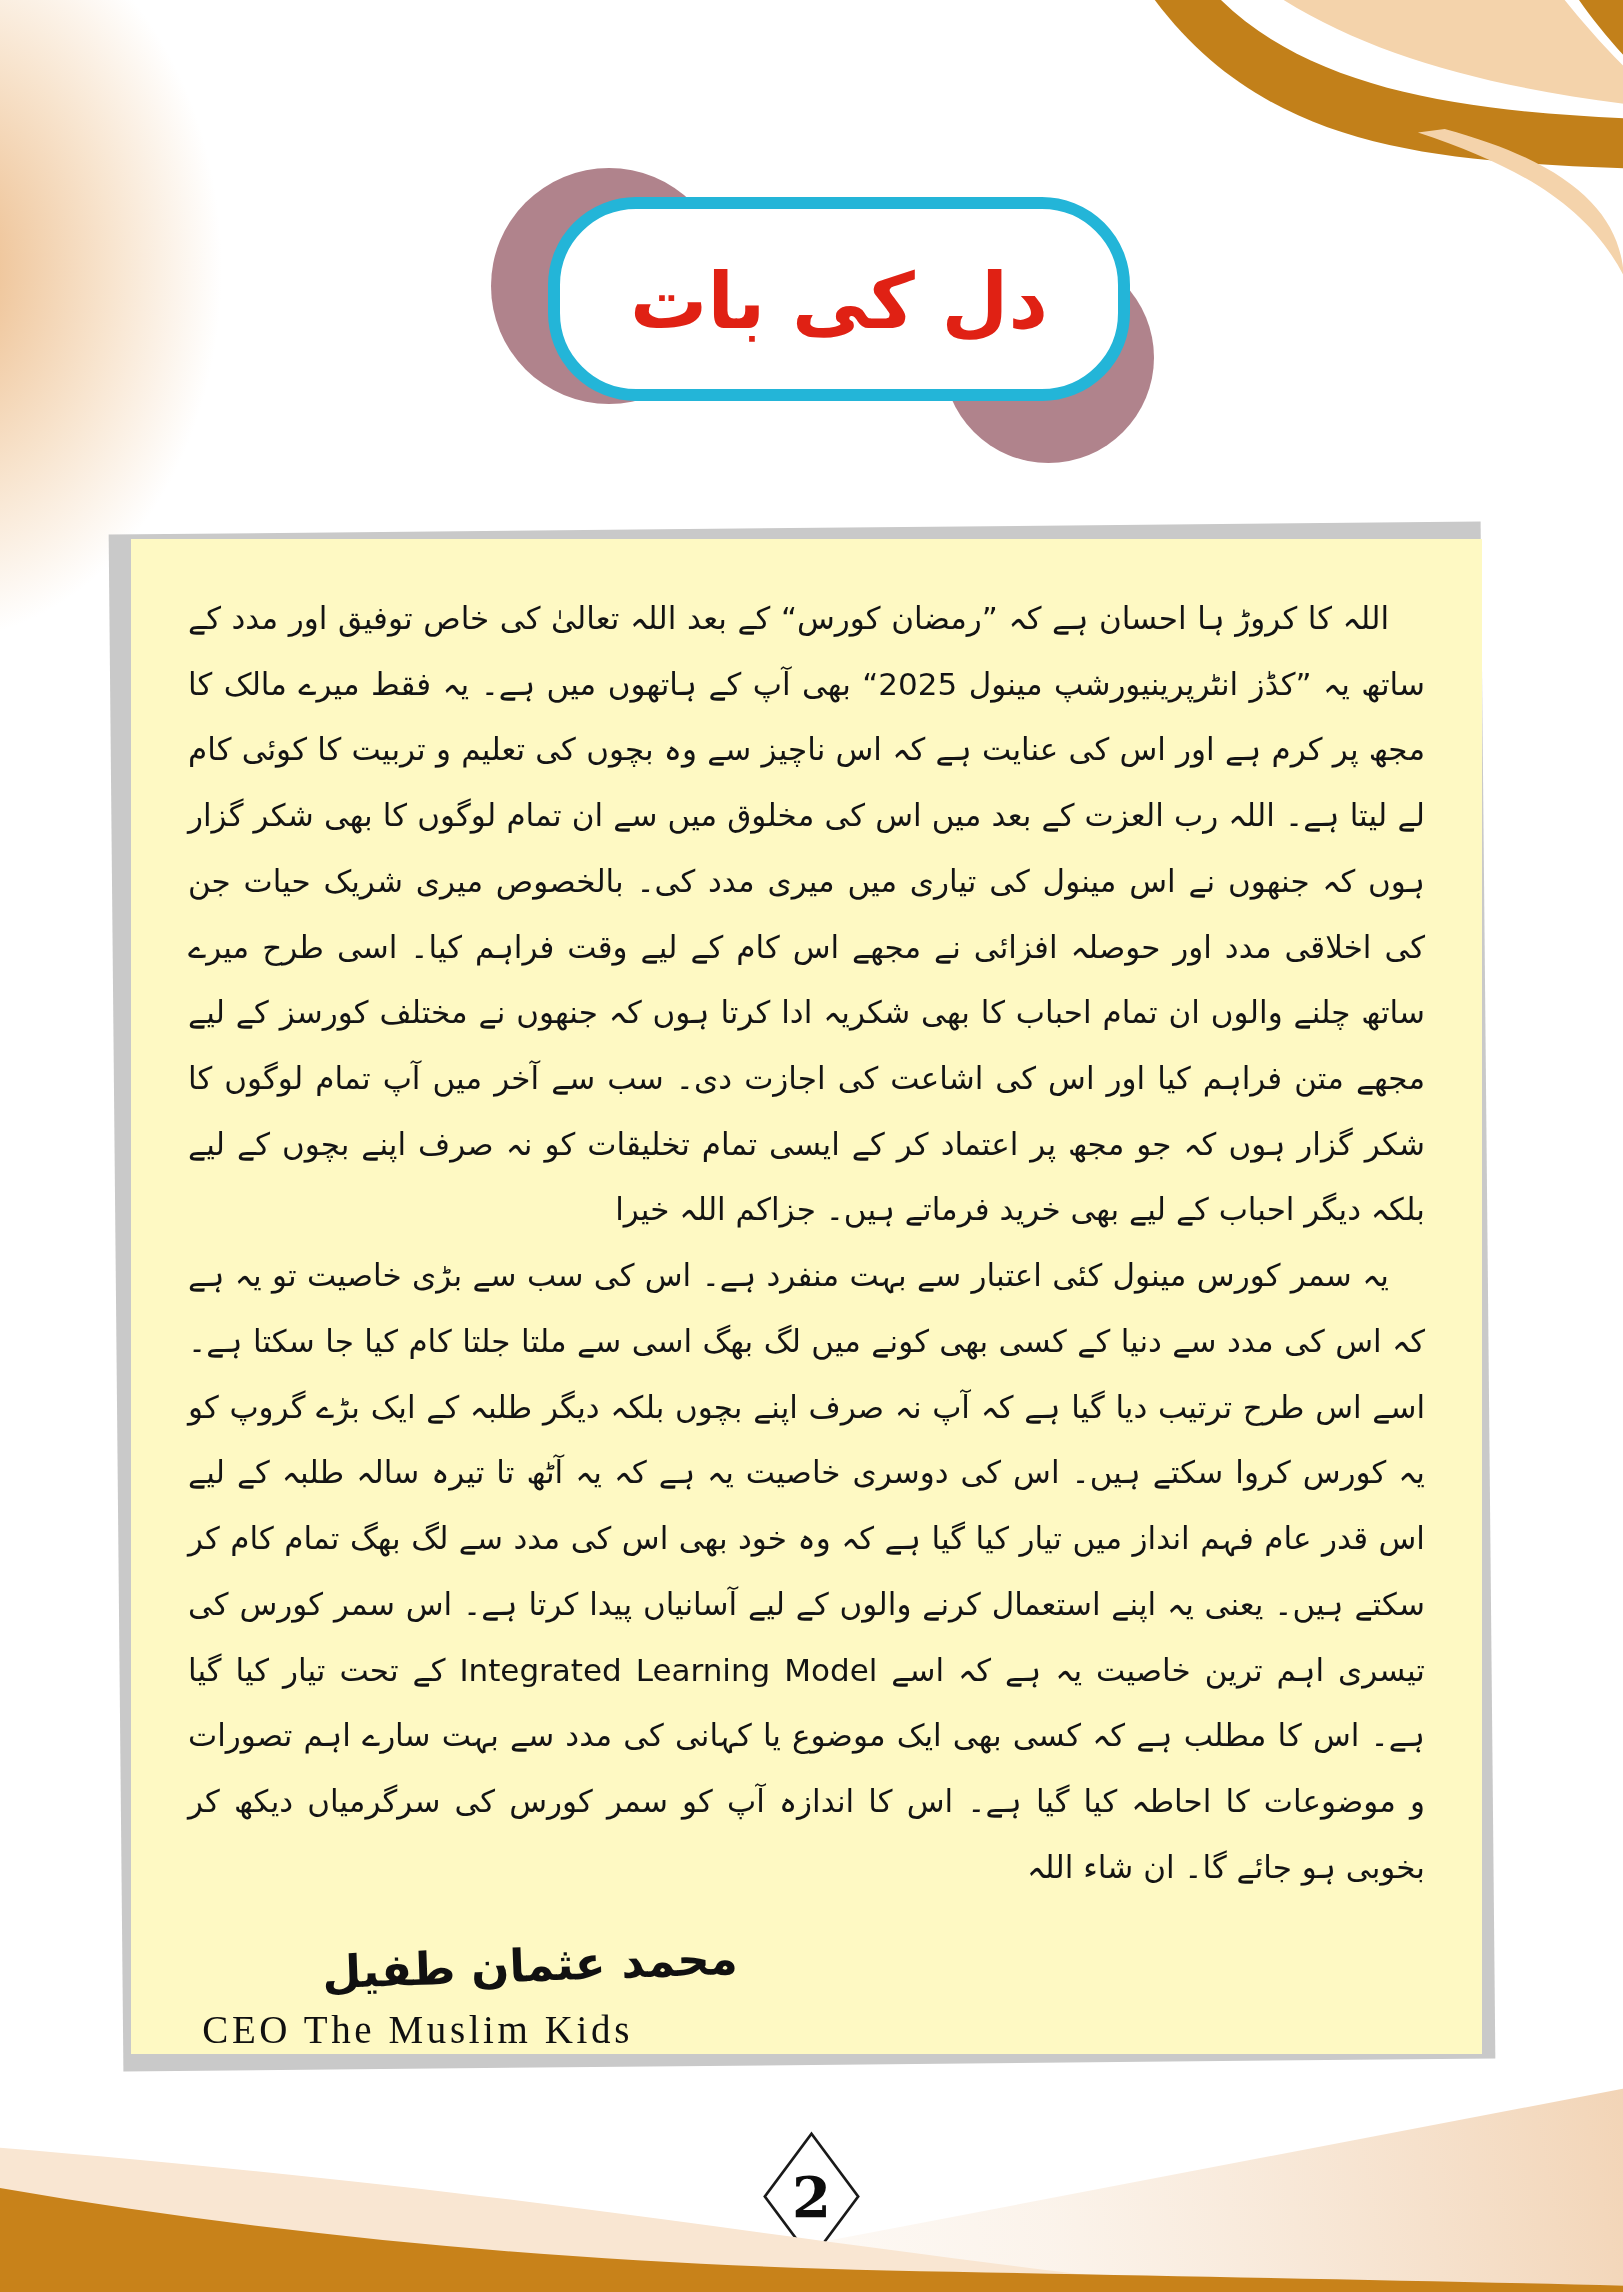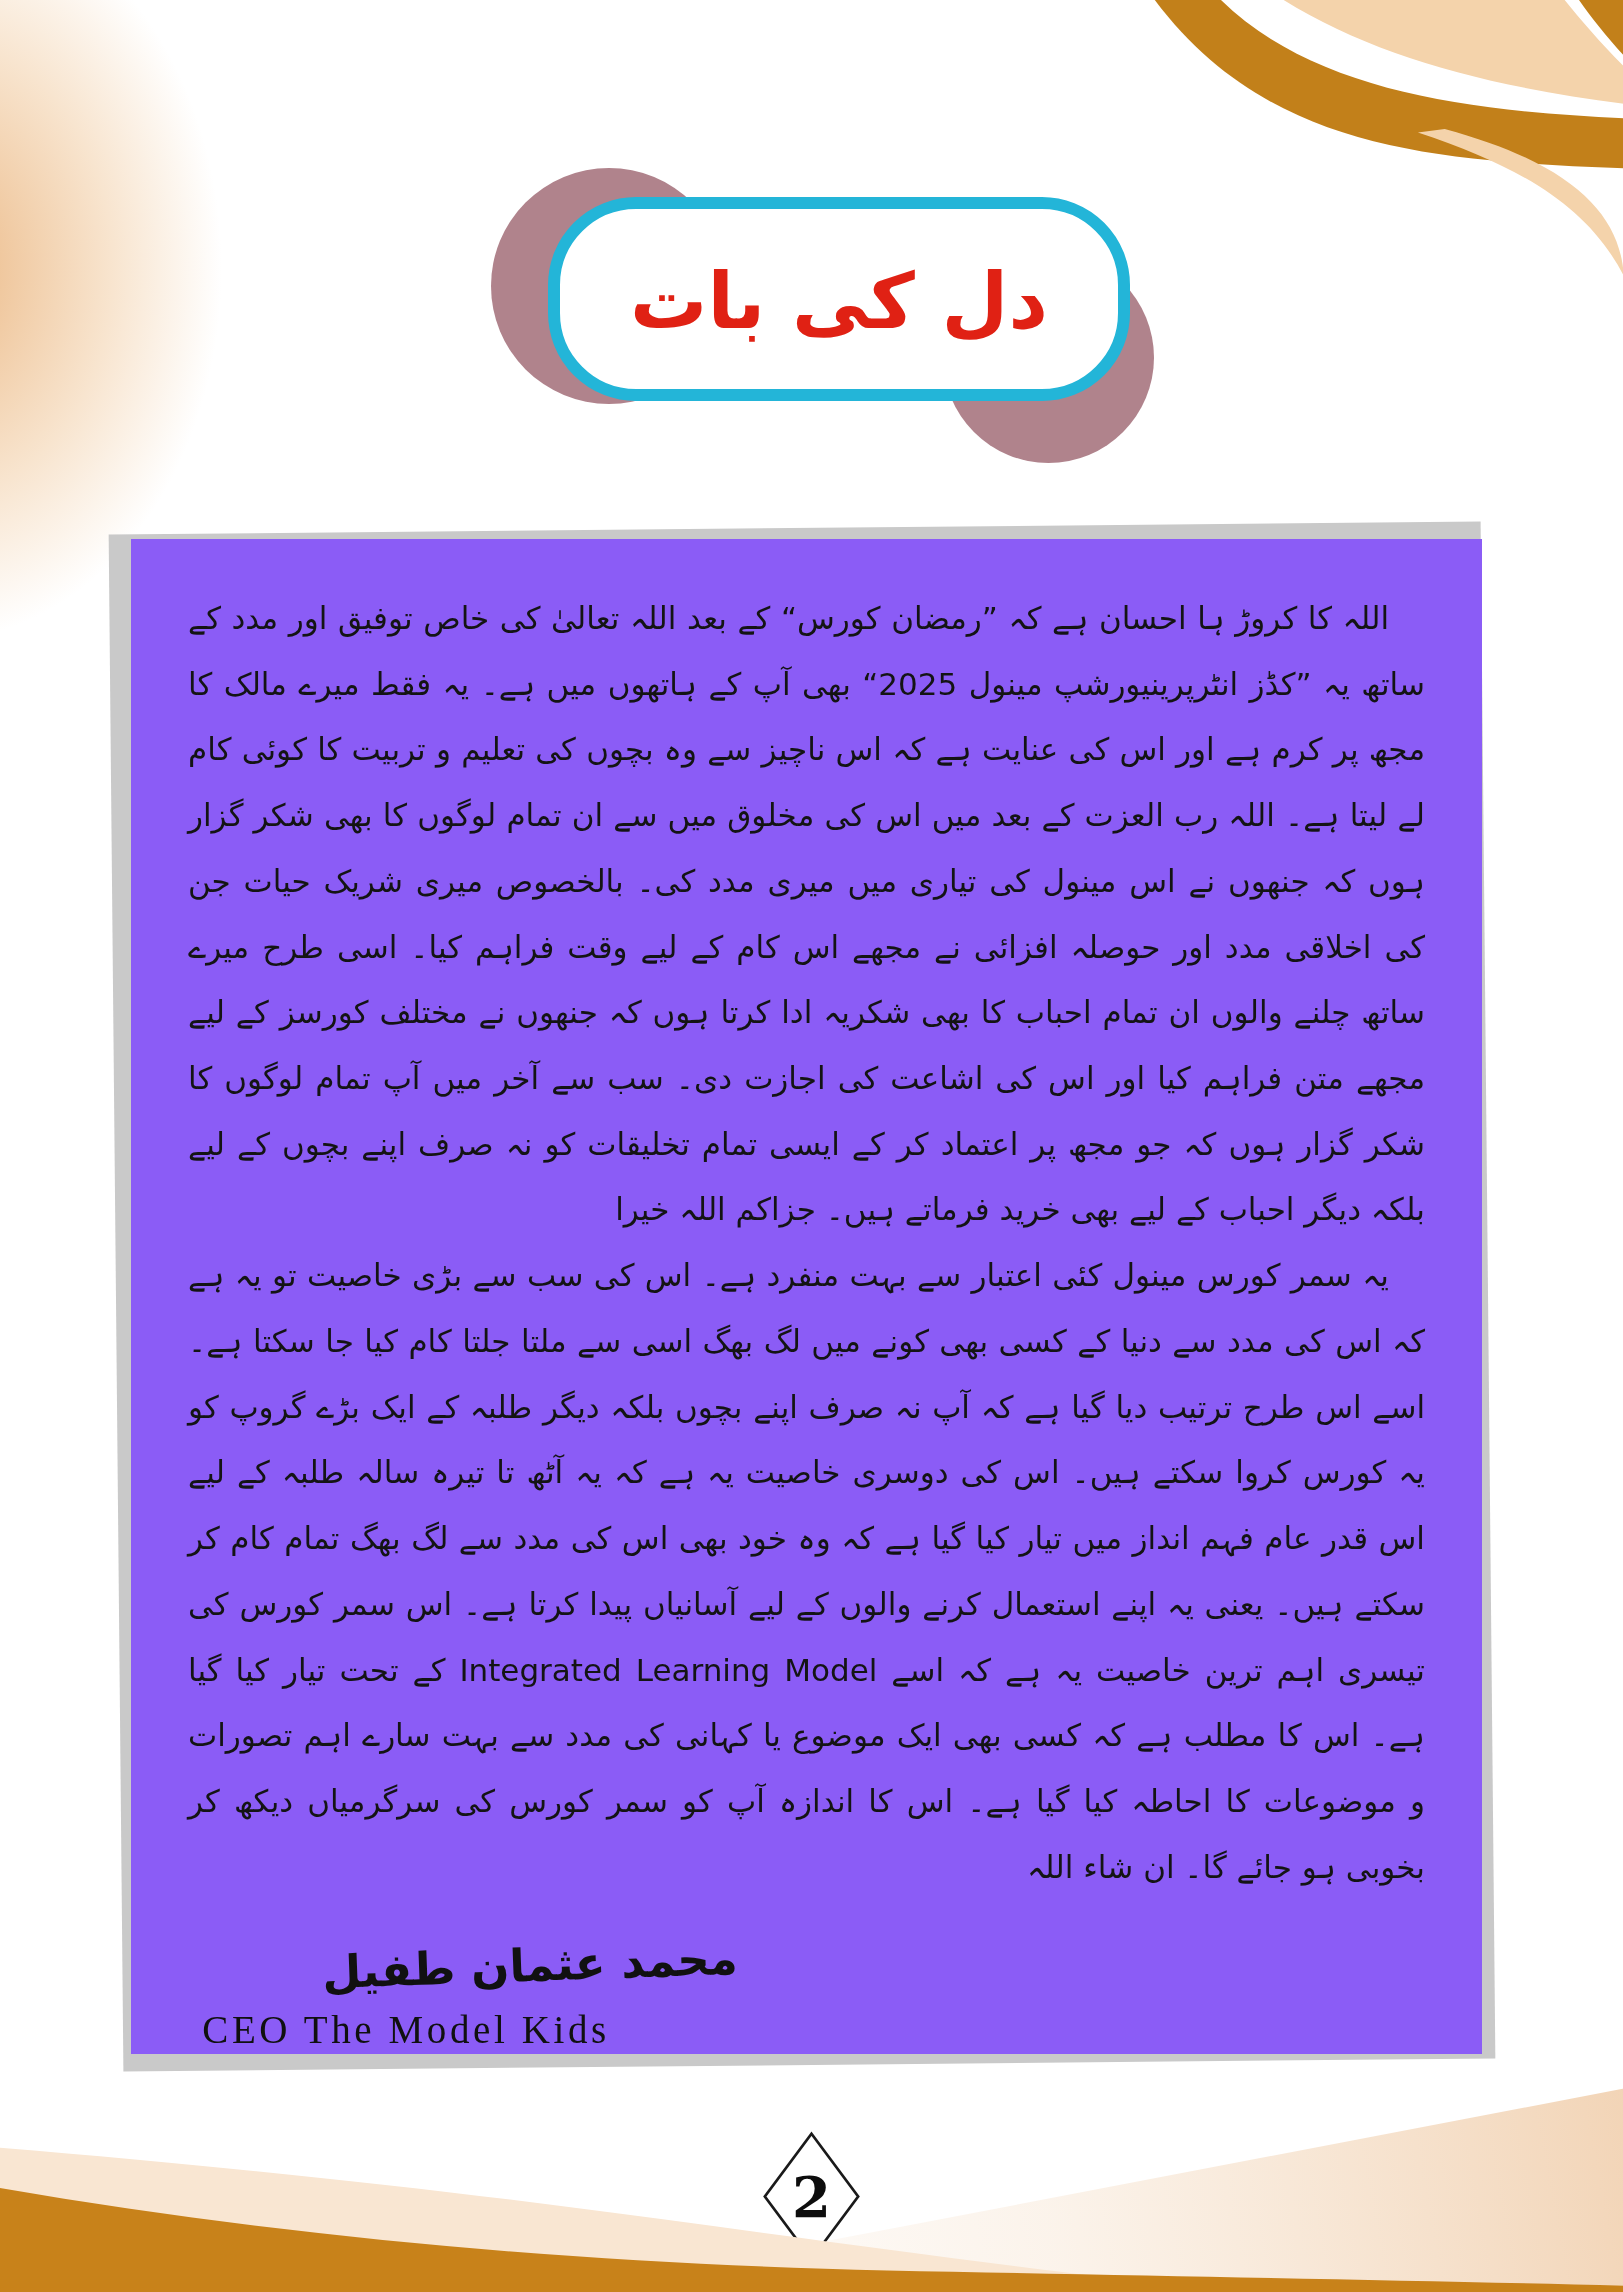--- a/index.html
+++ b/index.html
@@ -21,21 +21,21 @@
   .badge-pill{position:absolute;left:64px;top:36px;width:582px;height:204px;
     background:#ffffff;border:12.5px solid #23b5d8;border-radius:88px;box-sizing:border-box;
     display:flex;align-items:center;justify-content:center;}
   .badge-title{color:#e02114;font-size:77px;font-weight:bold;direction:rtl;line-height:1;
     padding-top:5.4px;}
 
   
   .sheet-shadow{position:absolute;left:116px;top:528px;width:1372px;height:1537px;
     background:#c9c9c9;transform:rotate(-0.55deg);}
   .sheet{position:absolute;left:131px;top:539px;width:1351px;height:1515px;
-    background:#8b5cf6;box-sizing:border-box;padding:47px 57px 36px 57px;}
+    background:#fef9c3;box-sizing:border-box;padding:47px 57px 36px 57px;}
   .para{margin:0;font-size:31px;line-height:2.12;text-align:justify;direction:rtl;
     unicode-bidi:embed;color:#141414;}
   .para.indent{text-indent:36px;}
   .sig-wrap{margin-top:39px;padding-left:134px;}
   .sig-text{font-size:45px;font-weight:bold;color:#111;direction:rtl;display:inline-block;
     transform:rotate(-2deg);}
   .role{font-family:"Liberation Serif","DejaVu Serif",serif;font-size:39px;
     letter-spacing:3.6px;color:#101010;margin:14.3px 0 0 14.3px;}
 
   
@@ -71,21 +71,21 @@
     </div>
   </div>
 
   <div class="sheet-shadow"></div>
   <div class="sheet">
     <p class="para indent">اللہ کا کروڑ ہا احسان ہے کہ ”رمضان کورس“ کے بعد اللہ تعالیٰ کی خاص توفیق اور مدد کے ساتھ یہ ”کڈز انٹرپرینیورشپ مینول 2025“ بھی آپ کے ہاتھوں میں ہے۔ یہ فقط میرے مالک کا مجھ پر کرم ہے اور اس کی عنایت ہے کہ اس ناچیز سے وہ بچوں کی تعلیم و تربیت کا کوئی کام لے لیتا ہے۔ اللہ رب العزت کے بعد میں اس کی مخلوق میں سے ان تمام لوگوں کا بھی شکر گزار ہوں کہ جنھوں نے اس مینول کی تیاری میں میری مدد کی۔ بالخصوص میری شریک حیات جن کی اخلاقی مدد اور حوصلہ افزائی نے مجھے اس کام کے لیے وقت فراہم کیا۔ اسی طرح میرے ساتھ چلنے والوں ان تمام احباب کا بھی شکریہ ادا کرتا ہوں کہ جنھوں نے مختلف کورسز کے لیے مجھے متن فراہم کیا اور اس کی اشاعت کی اجازت دی۔ سب سے آخر میں آپ تمام لوگوں کا شکر گزار ہوں کہ جو مجھ پر اعتماد کر کے ایسی تمام تخلیقات کو نہ صرف اپنے بچوں کے لیے بلکہ دیگر احباب کے لیے بھی خرید فرماتے ہیں۔ جزاکم اللہ خیرا</p>
     <p class="para indent">یہ سمر کورس مینول کئی اعتبار سے بہت منفرد ہے۔ اس کی سب سے بڑی خاصیت تو یہ ہے کہ اس کی مدد سے دنیا کے کسی بھی کونے میں لگ بھگ اسی سے ملتا جلتا کام کیا جا سکتا ہے۔ اسے اس طرح ترتیب دیا گیا ہے کہ آپ نہ صرف اپنے بچوں بلکہ دیگر طلبہ کے ایک بڑے گروپ کو یہ کورس کروا سکتے ہیں۔ اس کی دوسری خاصیت یہ ہے کہ یہ آٹھ تا تیرہ سالہ طلبہ کے لیے اس قدر عام فہم انداز میں تیار کیا گیا ہے کہ وہ خود بھی اس کی مدد سے لگ بھگ تمام کام کر سکتے ہیں۔ یعنی یہ اپنے استعمال کرنے والوں کے لیے آسانیاں پیدا کرتا ہے۔ اس سمر کورس کی تیسری اہم ترین خاصیت یہ ہے کہ اسے Integrated Learning Model کے تحت تیار کیا گیا ہے۔ اس کا مطلب ہے کہ کسی بھی ایک موضوع یا کہانی کی مدد سے بہت سارے اہم تصورات و موضوعات کا احاطہ کیا گیا ہے۔ اس کا اندازہ آپ کو سمر کورس کی سرگرمیاں دیکھ کر بخوبی ہو جائے گا۔ ان شاء اللہ</p>
     <div class="sig-wrap">
       <span class="sig-text">محمد عثمان طفیل</span>
     </div>
-    <div class="role">CEO The Model Kids</div>
+    <div class="role">CEO The Muslim Kids</div>
   </div>
 
   <div class="diamond-wrap">
     <svg width="99" height="131" viewBox="0 0 110 146" aria-hidden="true">
       <polygon points="55,3 107,73 55,143 3,73" fill="#ffffff" stroke="#1a1a1a" stroke-width="3"></polygon>
     </svg>
     <div class="diamond-num">2</div>
   </div>
 
   <svg class="bottom-waves" viewBox="0 0 1813 320" aria-hidden="true">

